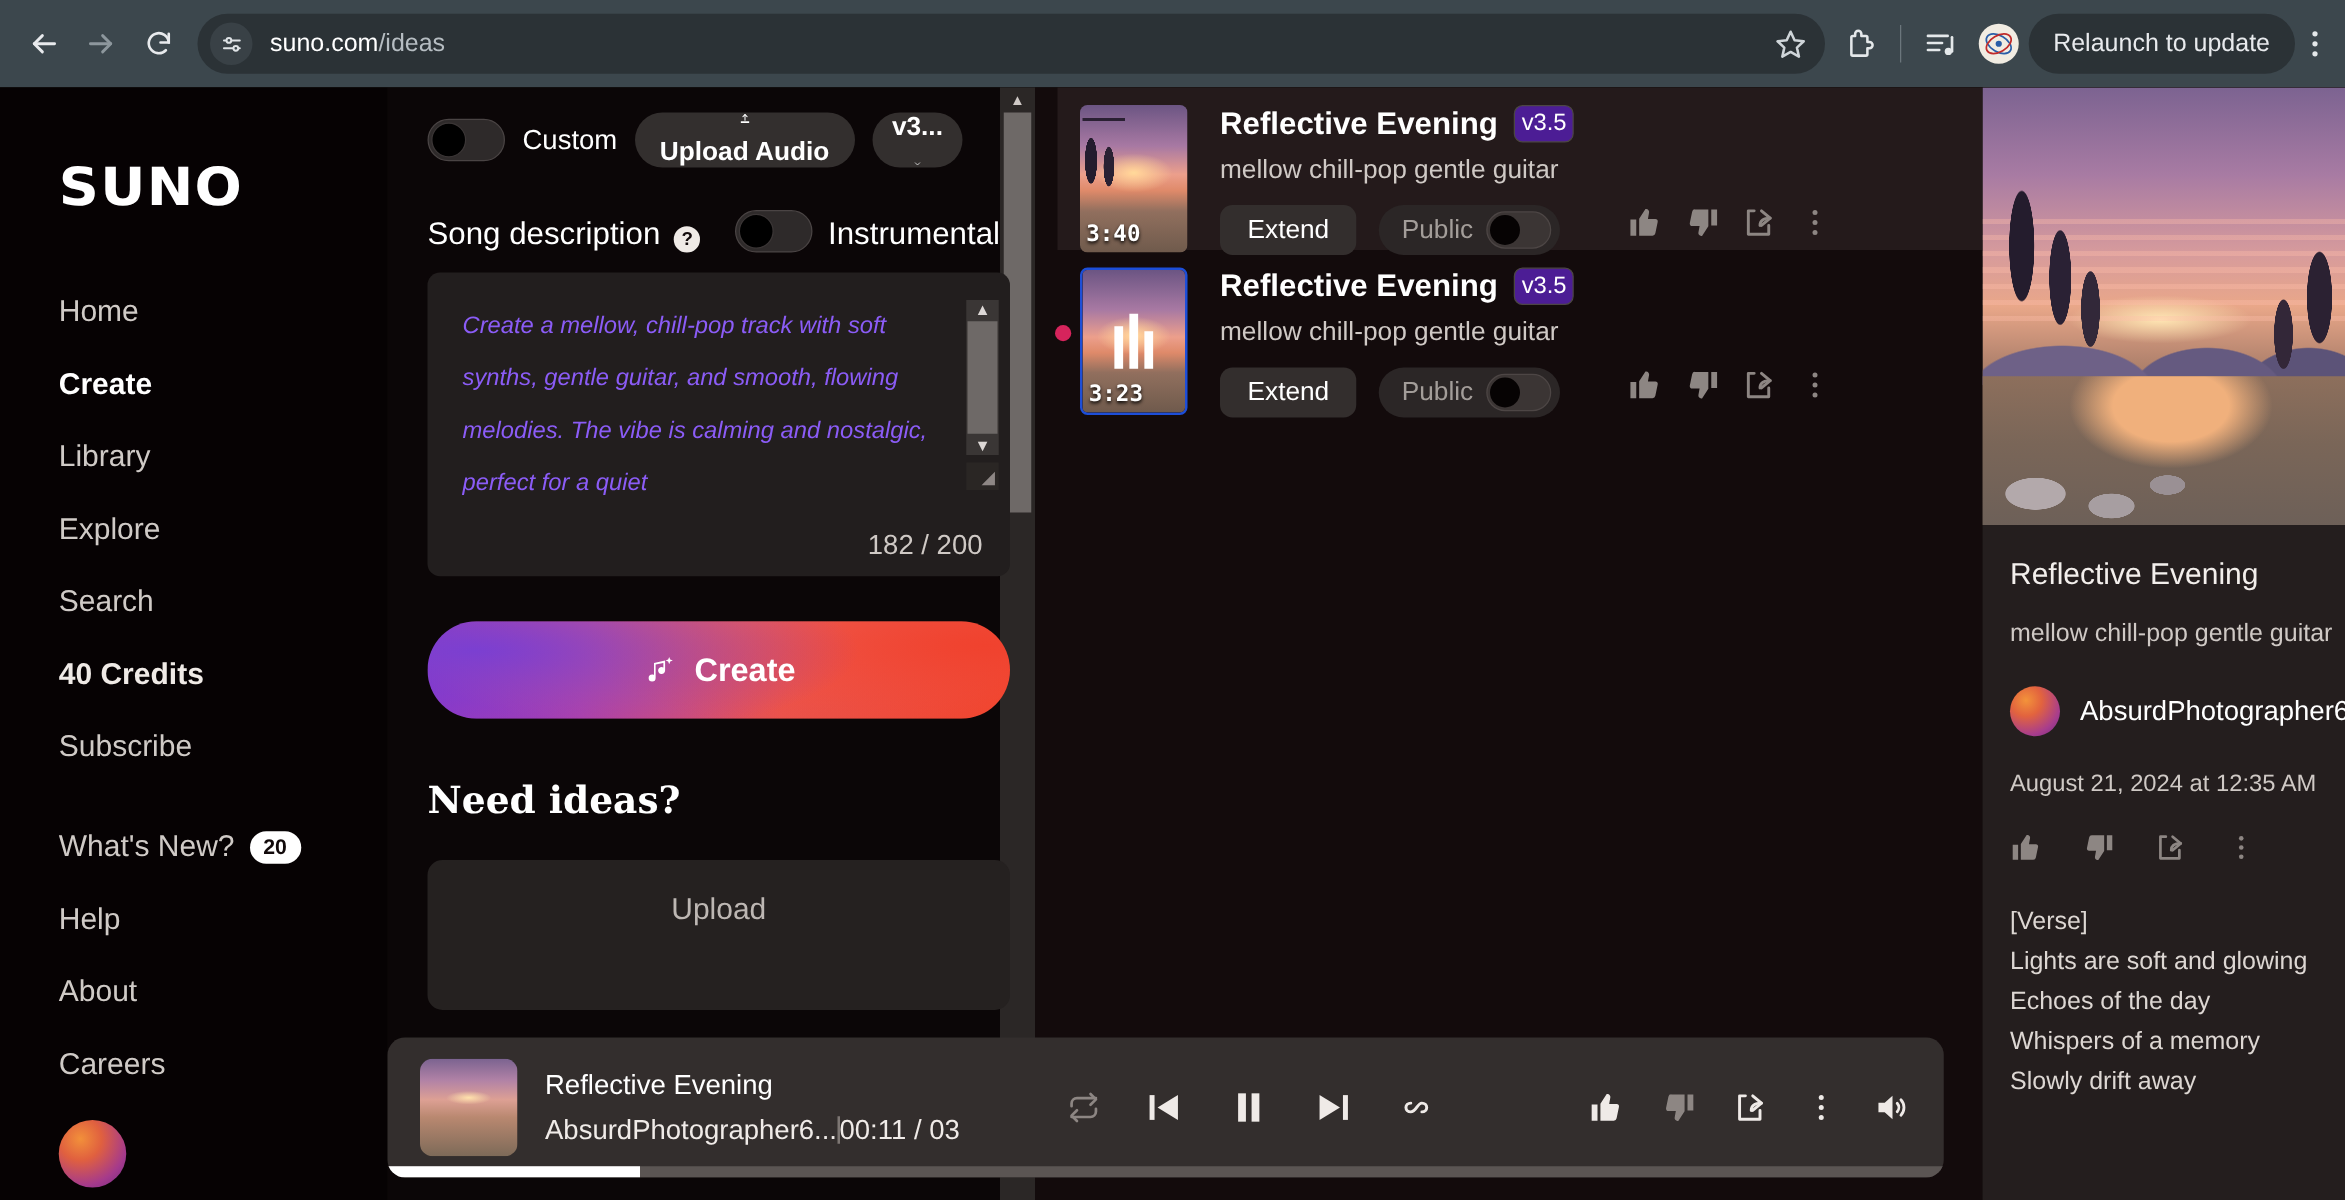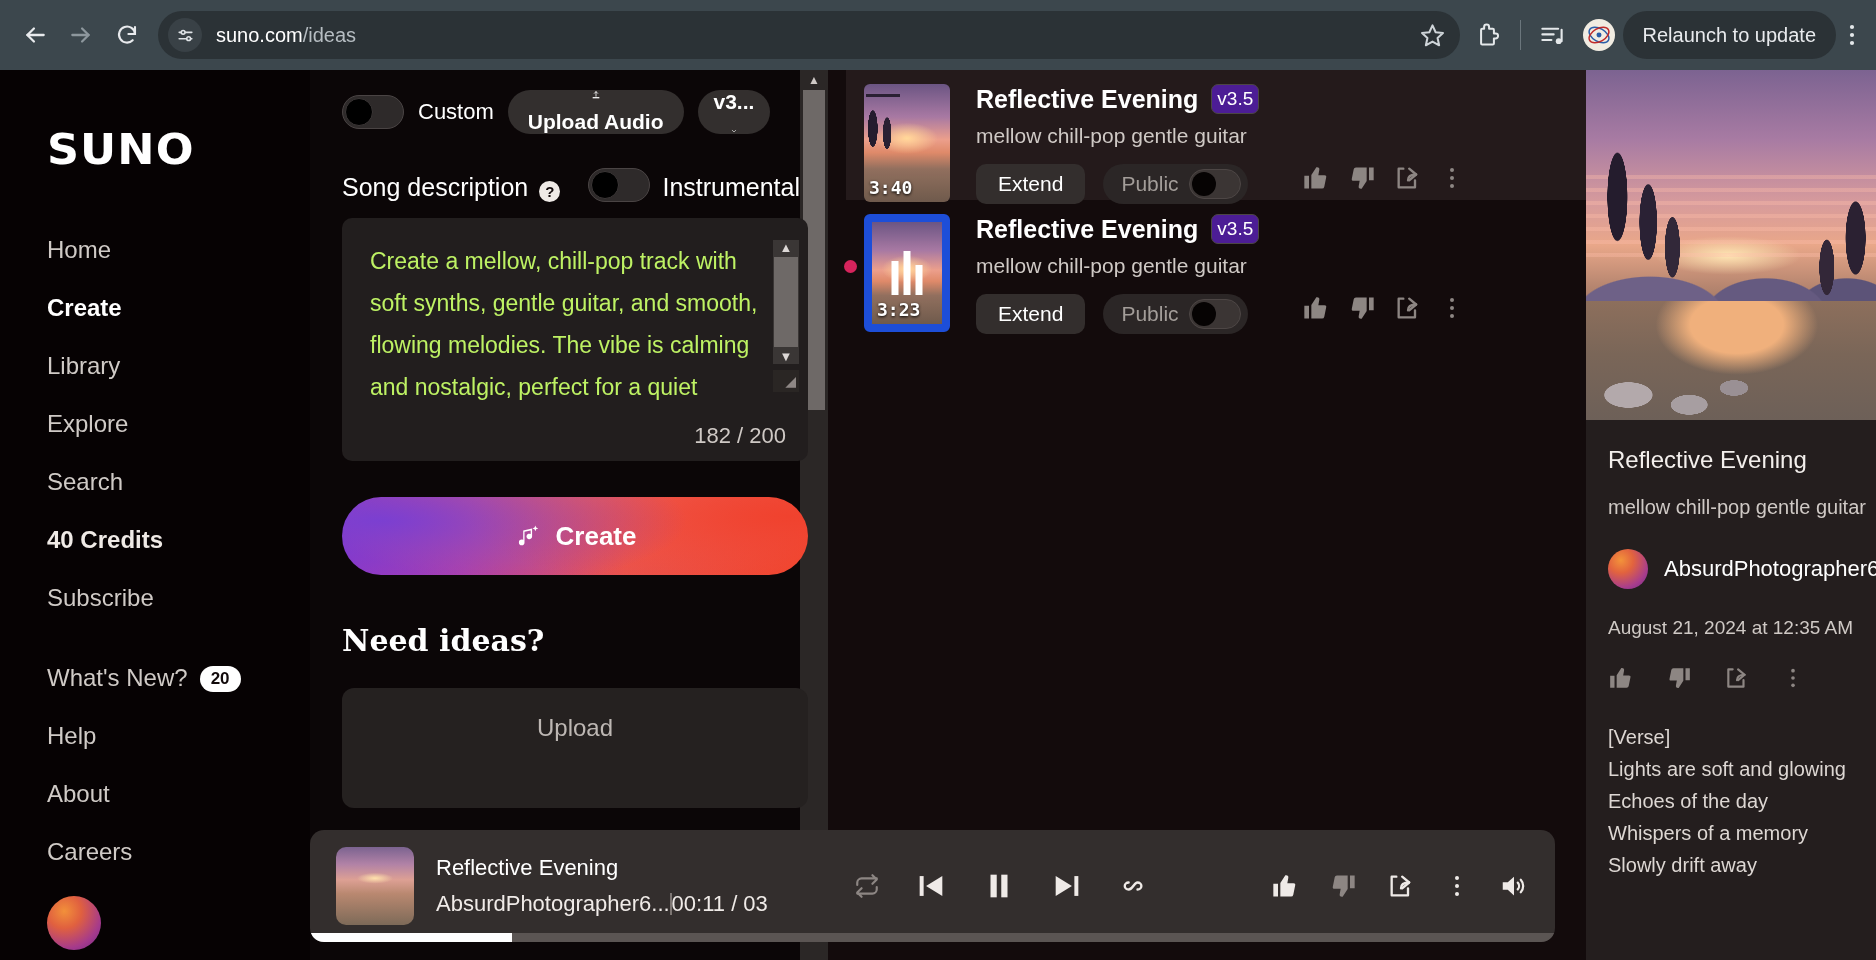--- a/index.html
+++ b/index.html
@@ -103,21 +103,21 @@
   }
   .nav-item {
     font-size: 24px;
     color: #cfcac6;
     margin-bottom: 30px;
     display: flex; align-items: center;
   }
   .nav-item.active { color: #ffffff; font-weight: 700; }
   .nav-item.bold { color: #efeae6; font-weight: 700; }
   .nav-gap { height: 22px; }
-  #whats-new { display: flex; align-items: flex-end; gap: 12px; }
+  #whats-new { display: flex; align-items: center; gap: 12px; }
   #whats-new-badge {
     background: #ffffff; color: #120a0b;
     border-radius: 20px;
     font-size: 17px; font-weight: 700;
     padding: 3px 11px;
     line-height: 1.2;
   }
   #user-avatar {
     width: 54px; height: 54px; border-radius: 50%;
     margin-top: 14px;
@@ -182,24 +182,25 @@
 
   #desc-box {
     margin-left: 12px;
     width: 466px; height: 243px;
     background: #221e1e;
     border-radius: 10px;
     position: relative;
     padding: 22px 28px;
   }
   #desc-text {
-    font-size: 23px; line-height: 42px;
-    color: #bef264;
+    font-size: 19px; line-height: 42px;
+    color: #8b5cf6;
     width: 392px;
     white-space: pre-wrap;
+    font-style: italic;
   }
   #desc-scrollbar {
     position: absolute; right: 9px; top: 22px;
     width: 26px; height: 124px;
     background: #3a3635;
     display: flex; flex-direction: column; align-items: center;
   }
   #desc-scrollbar .arrow { color: #ddd8d6; font-size: 13px; line-height: 15px; }
   #desc-scrollbar .thumb {
     width: 24px; flex: 1;
@@ -279,21 +280,21 @@
   .now-dot {
     position: absolute; left: -2px; top: 60px;
     width: 13px; height: 13px; border-radius: 50%;
     background: #d6245c;
   }
   .thumb-wrap {
     width: 86px; height: 118px; flex: none;
     border-radius: 6px;
     position: relative; overflow: hidden;
   }
-  .thumb-wrap.playing { border: 8px solid #1d4ed8; }
+  .thumb-wrap.playing { border: 2px solid #1d4ed8; }
   .thumb-art {
     position: absolute; inset: 0;
     background:
       radial-gradient(ellipse 60% 22% at 50% 46%, #ffd9a0 0%, rgba(255,200,140,0) 60%),
       linear-gradient(#6a5680 0%, #a57aa0 28%, #e6a08f 47%, #d98b6e 58%, #8f7060 72%, #6d5a4e 100%);
     filter: saturate(1.1);
   }
   .thumb-trees {
     position: absolute; left: 2px; top: 4px; width: 34px; height: 78px;
     background:

